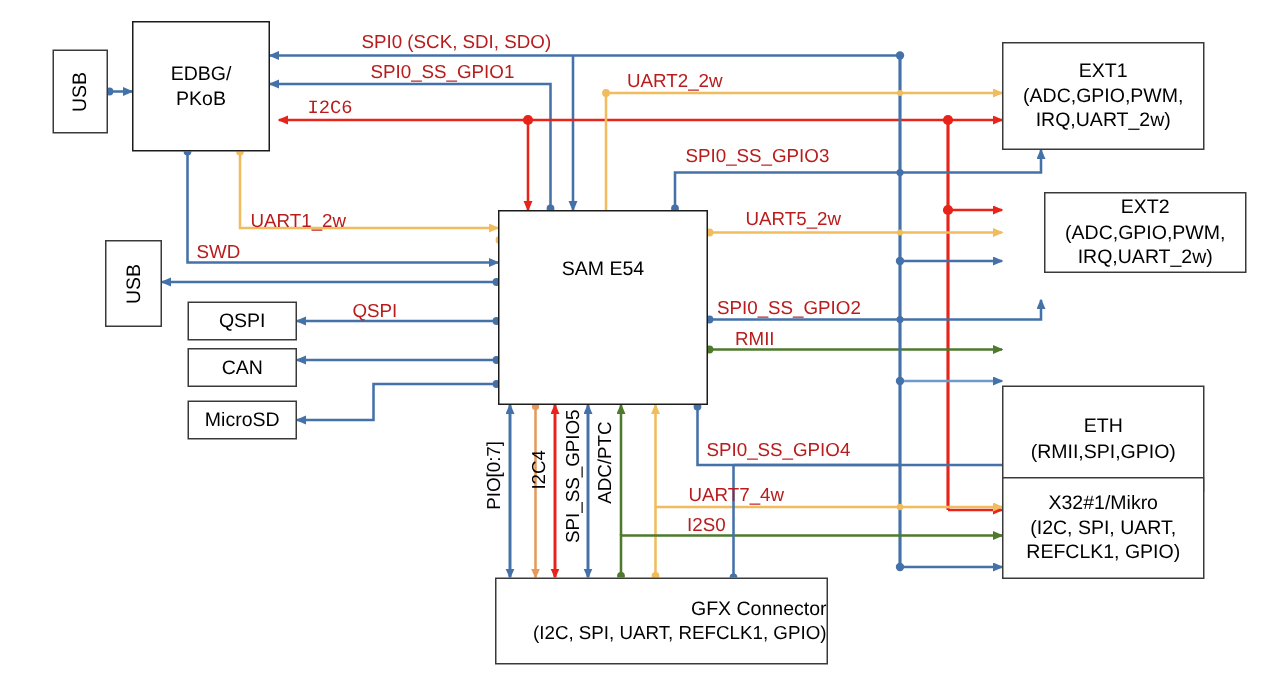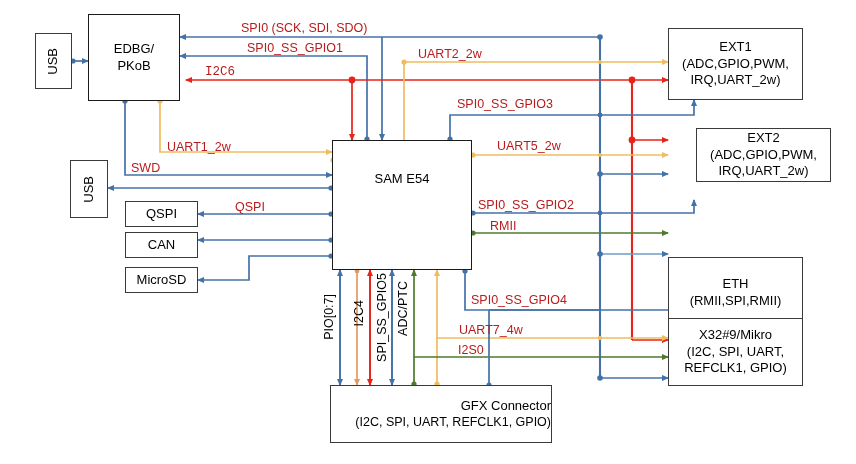--- a/index.html
+++ b/index.html
@@ -258,25 +258,25 @@
   </div>
 
   <div class="blk" style="left:696px;top:128px;width:135px;height:54px;">
     <span class="ln">EXT2</span>
     <span class="ln">(ADC,GPIO,PWM,</span>
     <span class="ln">IRQ,UART_2w)</span>
   </div>
 
   <div class="blk" style="left:668px;top:225px;width:135px;height:71px;margin-top:32px;">
     <span class="ln">ETH</span>
-    <span class="ln">(RMII,SPI,RMII)</span>
+    <span class="ln">(RMII,SPI,GPIO)</span>
   </div>
 
   <div class="blk" style="left:668px;top:318px;width:135px;height:68px;">
-    <span class="ln">X32#9/Mikro</span>
+    <span class="ln">X32#1/Mikro</span>
     <span class="ln">(I2C, SPI, UART,</span>
     <span class="ln">REFCLK1, GPIO)</span>
   </div>
 
   <div class="blk" style="left:330px;top:385px;width:222px;height:58px;align-items:flex-end;">
     <span class="ln">GFX Connector</span>
     <span class="ln" style="font-size:12.5px;">(I2C, SPI, UART, REFCLK1, GPIO)</span>
   </div>
 
   <div class="lbl" style="left:241px;top:21px;">SPI0 (SCK, SDI, SDO)</div>

